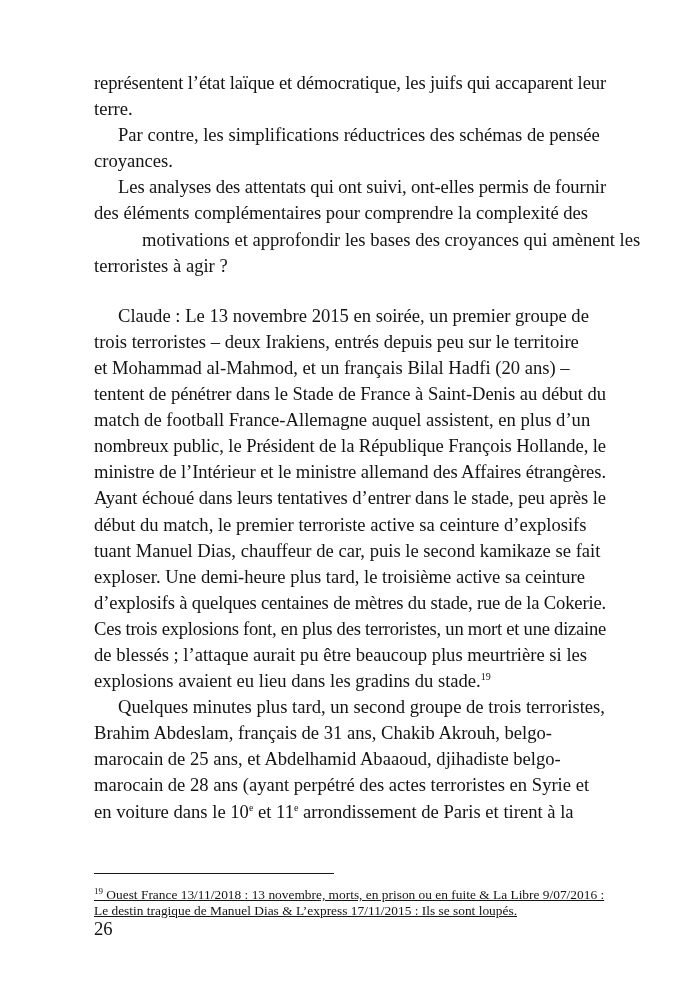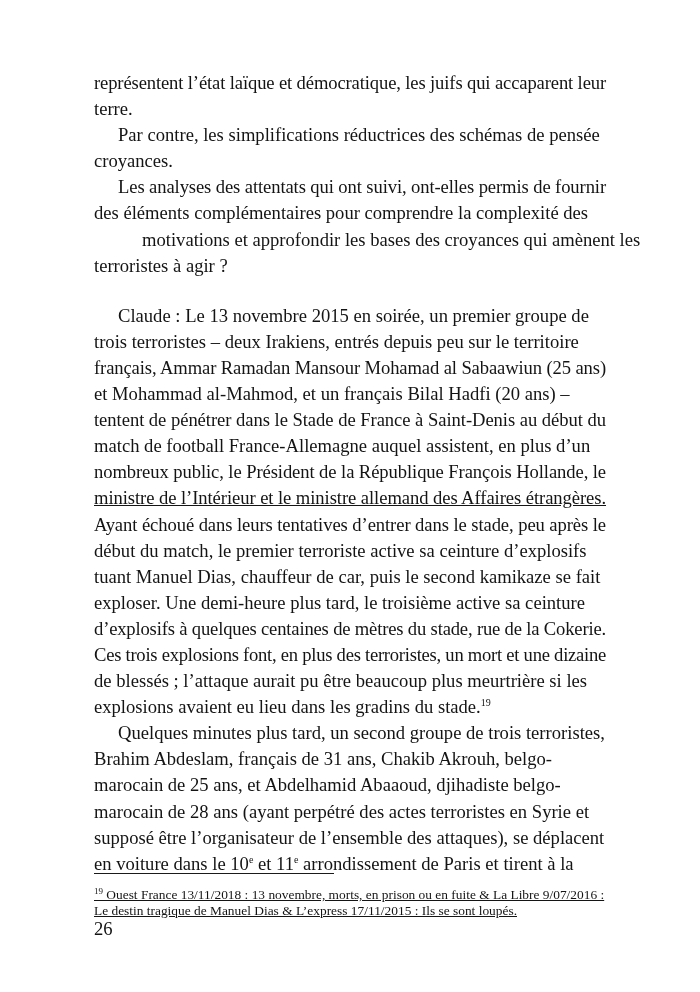--- a/index.html
+++ b/index.html
@@ -109,42 +109,40 @@
     <p>
       <span class="ln first" style="white-space: nowrap; letter-spacing: -0.10462px; text-align: center; text-align-last: left;">Les analyses des attentats qui ont suivi, ont-elles permis de fournir</span>
       <span class="ln" style="white-space: nowrap; text-align: left; text-align-last: left;">des éléments complémentaires pour comprendre la complexité des</span>
       <span class="ln" style="white-space: nowrap; text-align: left; text-align-last: left; margin-left: 48px;">motivations et approfondir les bases des croyances qui amènent les</span>
       <span class="ln last">terroristes à agir ?</span>
     </p>
 
     <p class="gap">
       <span class="ln first" style="white-space: nowrap; text-align: left; text-align-last: left;">Claude : Le 13 novembre 2015 en soirée, un premier groupe de</span>
       <span class="ln" style="white-space: nowrap; text-align: left; text-align-last: left;">trois terroristes – deux Irakiens, entrés depuis peu sur le territoire</span>
-      <span class="ln" style="white-space: nowrap; letter-spacing: -0.11373px; text-align: left; text-align-last: left;">français, Ammar Ramadan Mansour Mohamad al Sabaawiun (25 ans)</span>
       <span class="ln" style="white-space: nowrap; text-align: left; text-align-last: left;">et Mohammad al-Mahmod, et un français Bilal Hadfi (20 ans) –</span>
       <span class="ln" style="white-space: nowrap; letter-spacing: -0.0475543px; text-align: left; text-align-last: left;">tentent de pénétrer dans le Stade de France à Saint-Denis au début du</span>
       <span class="ln" style="white-space: nowrap; text-align: left; text-align-last: left;">match de football France-Allemagne auquel assistent, en plus d’un</span>
       <span class="ln" style="white-space: nowrap; letter-spacing: -0.0870864px; text-align: left; text-align-last: left;">nombreux public, le Président de la République François Hollande, le</span>
-      <span class="ln" style="white-space: nowrap; letter-spacing: -0.0692274px; text-align: left; text-align-last: left; text-decoration: underline;">ministre de l’Intérieur et le ministre allemand des Affaires étrangères.</span>
+      <span class="ln" style="white-space: nowrap; letter-spacing: -0.0692274px; text-align: left; text-align-last: left;">ministre de l’Intérieur et le ministre allemand des Affaires étrangères.</span>
       <span class="ln" style="white-space: nowrap; letter-spacing: -0.0801056px; text-align: left; text-align-last: left;">Ayant échoué dans leurs tentatives d’entrer dans le stade, peu après le</span>
       <span class="ln" style="white-space: nowrap; text-align: left; text-align-last: left;">début du match, le premier terroriste active sa ceinture d’explosifs</span>
       <span class="ln" style="white-space: nowrap; text-align: left; text-align-last: left;">tuant Manuel Dias, chauffeur de car, puis le second kamikaze se fait</span>
       <span class="ln" style="white-space: nowrap; text-align: left; text-align-last: left;">exploser. Une demi-heure plus tard, le troisième active sa ceinture</span>
       <span class="ln" style="white-space: nowrap; letter-spacing: -0.169894px; text-align: left; text-align-last: left;">d’explosifs à quelques centaines de mètres du stade, rue de la Cokerie.</span>
       <span class="ln" style="white-space: nowrap; letter-spacing: -0.254856px; text-align: left; text-align-last: left;">Ces trois explosions font, en plus des terroristes, un mort et une dizaine</span>
       <span class="ln" style="white-space: nowrap; text-align: left; text-align-last: left;">de blessés ; l’attaque aurait pu être beaucoup plus meurtrière si les</span>
       <span class="ln last"><span>explosions avaient eu lieu dans les gradins du stade.</span><sup>19</sup></span>
     </p>
 
     <p>
       <span class="ln first" style="white-space: nowrap; text-align: left; text-align-last: left;">Quelques minutes plus tard, un second groupe de trois terroristes,</span>
       <span class="ln" style="white-space: nowrap; text-align: left; text-align-last: left;">Brahim Abdeslam, français de 31 ans, Chakib Akrouh, belgo-</span>
       <span class="ln" style="white-space: nowrap; text-align: left; text-align-last: left;">marocain de 25 ans, et Abdelhamid Abaaoud, djihadiste belgo-</span>
       <span class="ln" style="white-space: nowrap; text-align: left; text-align-last: left;">marocain de 28 ans (ayant perpétré des actes terroristes en Syrie et</span>
-      <span class="ln" style="white-space: nowrap; text-align: left; text-align-last: left;">supposé être l’organisateur de l’ensemble des attaques), se déplacent</span>
       <span class="ln" style="white-space: nowrap; letter-spacing: -0.000459559px; text-align: left; text-align-last: left;"><span>en voiture dans le 10</span><sup>e</sup><span> et 11</span><sup>e</sup><span> arrondissement de Paris et tirent à la</span></span>
     </p>
   </div>
 
   <div class="footnote-rule"></div>
 
   <div class="footnotes">
     <span class="fn-line"><sup>19</sup><span> Ouest France 13/11/2018 : 13 novembre, morts, en prison ou en fuite &amp; La Libre 9/07/2016 :</span></span>
     <span class="fn-line">Le destin tragique de Manuel Dias &amp; L’express 17/11/2015 : Ils se sont loupés.</span>
   </div>

